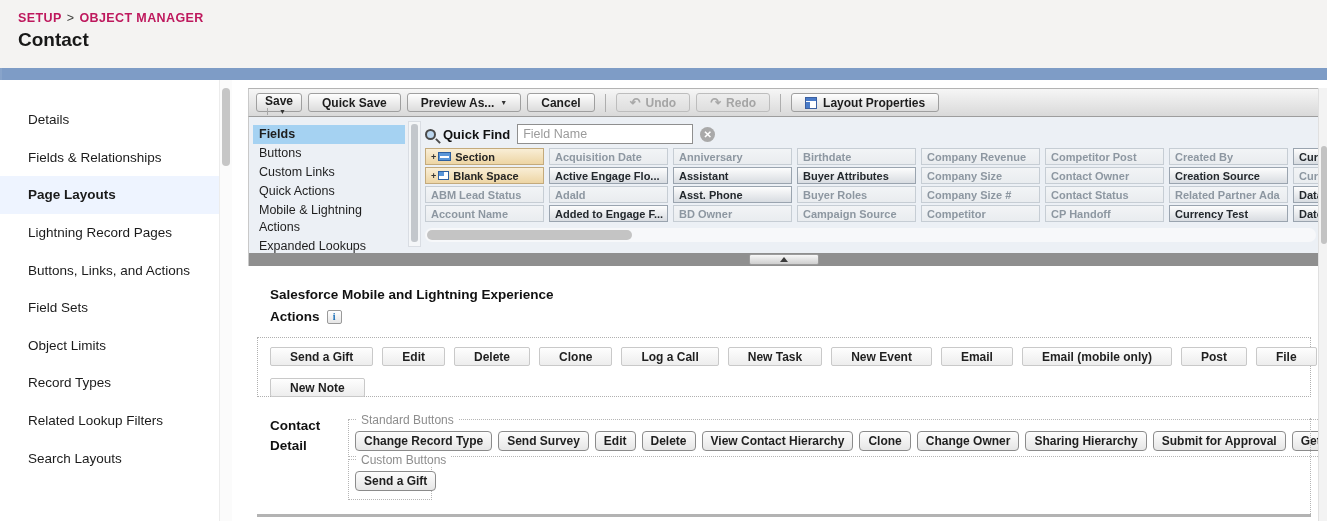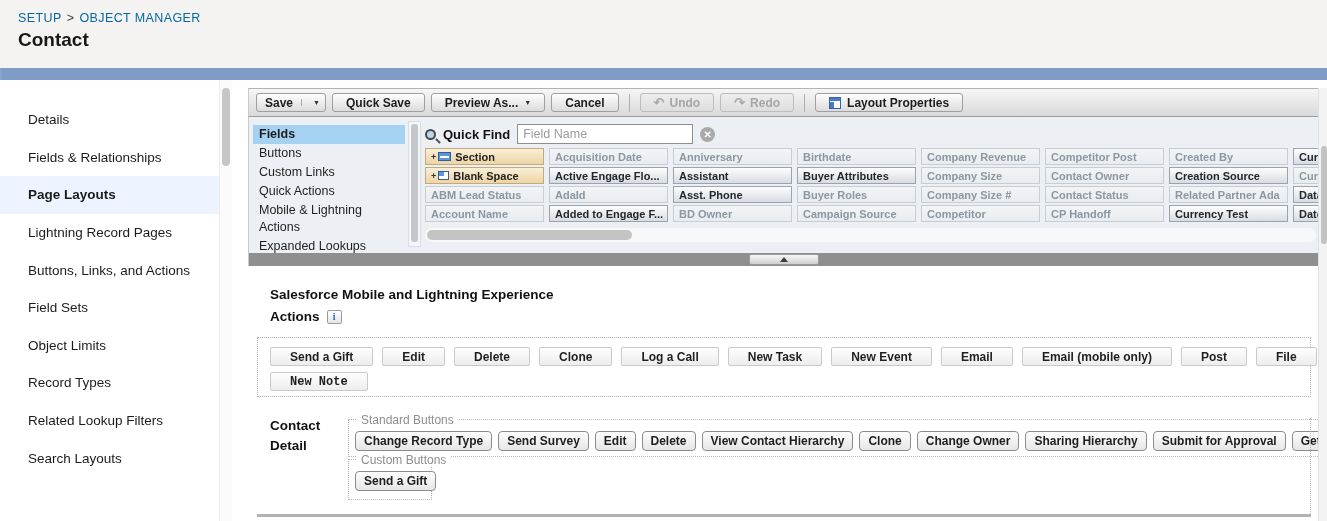--- a/index.html
+++ b/index.html
@@ -2,21 +2,21 @@
 <html><head>
 <meta charset="utf-8">
 <style>
   * { margin:0; padding:0; box-sizing:border-box; }
   html,body { width:1327px; height:521px; overflow:hidden; background:#fff;
     font-family:"Liberation Sans", sans-serif; -webkit-font-smoothing:antialiased; }
 
   
   #header { position:absolute; left:0; top:0; width:1327px; height:68px; background:#f4f3f2; }
   #breadcrumb { position:absolute; left:18px; top:11px; font-size:12.5px; letter-spacing:.4px; }
-  #breadcrumb a { color:#0369a1; text-decoration:none; font-weight:400; }
+  #breadcrumb a { color:#be185d; text-decoration:none; font-weight:700; }
   #breadcrumb .sep { color:#3e3e3c; margin:0 5px; }
   #page-title { position:absolute; left:18px; top:29px; font-size:19px; font-weight:bold; color:#181818; }
   #band { position:absolute; left:0; top:68px; width:1327px; height:12px; background:#7e9cc6;
     background-image:linear-gradient(90deg, rgba(255,255,255,.08) 0 2px, transparent 2px 40px); }
 
   
   #sidebar { position:absolute; left:0; top:80px; width:232px; height:441px; background:#fff; }
   #sidebar ul { list-style:none; margin-top:21px; }
   #sidebar li { height:37.6px; display:flex; align-items:center; padding-left:28px;
     font-size:13.5px; color:#1b1b1b; cursor:pointer; }
@@ -26,21 +26,21 @@
 
   
   #editor { position:absolute; left:248px; top:88px; width:1070px; height:433px; overflow:hidden; }
 
   
   #toolbar { position:relative; height:29px; background:linear-gradient(#f6f6f6,#d9d9d9);
     border-top:1px solid #b3b3b3; border-bottom:1px solid #9d9d9d; border-left:1px solid #c9c9c9;
     display:flex; align-items:center; padding-left:7px; gap:6px; }
   .tbtn { height:19px; display:flex; align-items:center; padding:0 13px; font-size:12px; font-weight:bold;
     color:#1d1d1d; background:linear-gradient(#fefefe,#dcdcdc); border:1px solid #9f9f9f; border-radius:3px; cursor:pointer; }
-  .split { display:flex; padding:0; }
+  .split { display:flex; padding:0;flex-direction:column; }
   .split .seg-main { padding:0 8px; display:flex; align-items:center; }
   .split .seg-arrow { padding:0 5px; display:flex; align-items:center; border-left:1px solid #a8a8a8; }
   .caret { font-size:7px; color:#333; }
   .tbtn .caret { margin-left:6px; }
   .tsep { width:1px; height:18px; background:#aeaeae; margin:0 4px; }
   .tbtn.disabled { color:#a5a5a5; background:linear-gradient(#ededed,#dedede); border-color:#bdbdbd; cursor:default; }
   .uicon { font-size:13px; line-height:1; margin-right:5px; color:#a8a8a8; font-weight:bold; }
   .lp-icon { width:12px; height:12px; border:1px solid #3b5fa0; background:#fff; margin-right:6px; position:relative; }
   .lp-icon::before { content:""; position:absolute; left:0; top:0; width:100%; height:3px; background:#4a7bc8; }
   .lp-icon::after { content:""; position:absolute; left:0; top:4px; width:4px; height:6px; background:#4a7bc8; }
@@ -97,21 +97,21 @@
   #sec-title-1 { position:absolute; left:22px; top:21px; font-size:13.5px; font-weight:bold; color:#111; }
   #sec-title-2 { position:absolute; left:22px; top:43px; font-size:13.5px; font-weight:bold; color:#111;
     display:flex; align-items:center; }
   .info-icon { width:15px; height:14px; margin-left:7px; border:1px solid #9a9a9a; border-radius:2px;
     background:linear-gradient(#fff,#e6e6e6); color:#1a6fb8; font-size:10px; font-weight:bold;
     font-family:"Liberation Serif", serif; display:flex; align-items:center; justify-content:center; cursor:pointer; }
 
   #dropzone { position:absolute; left:9px; top:71px; width:1054px; height:60px; border:1px dotted #b0b0b0; }
   .btn-row { position:absolute; left:12px; display:flex; gap:9px; }
   #arow1 { top:9px; }
-  #arow2 { top:34px;font-family:Liberation Mono, monospace; }
+  #arow2 { top:40px; }
   .abtn { height:19px; display:flex; align-items:center; justify-content:center; padding:0 19px;
     font-size:12px; font-weight:bold; color:#1f1f1f; background:linear-gradient(#fefefe,#ededed);
     border:1px solid #c9c9c9; border-radius:2px; white-space:nowrap; cursor:grab; }
 
   #cd-label-1 { position:absolute; left:22px; top:152px; font-size:13.5px; font-weight:bold; color:#111; }
   #cd-label-2 { position:absolute; left:22px; top:172px; font-size:13.5px; font-weight:bold; color:#111; }
 
   .dotted-set { position:absolute; border:1px dotted #b5b5b5; }
   #std-set { left:100px; top:153px; width:1210px; height:38px; }
   #custom-set { left:100px; top:193px; width:84px; height:41px; }

